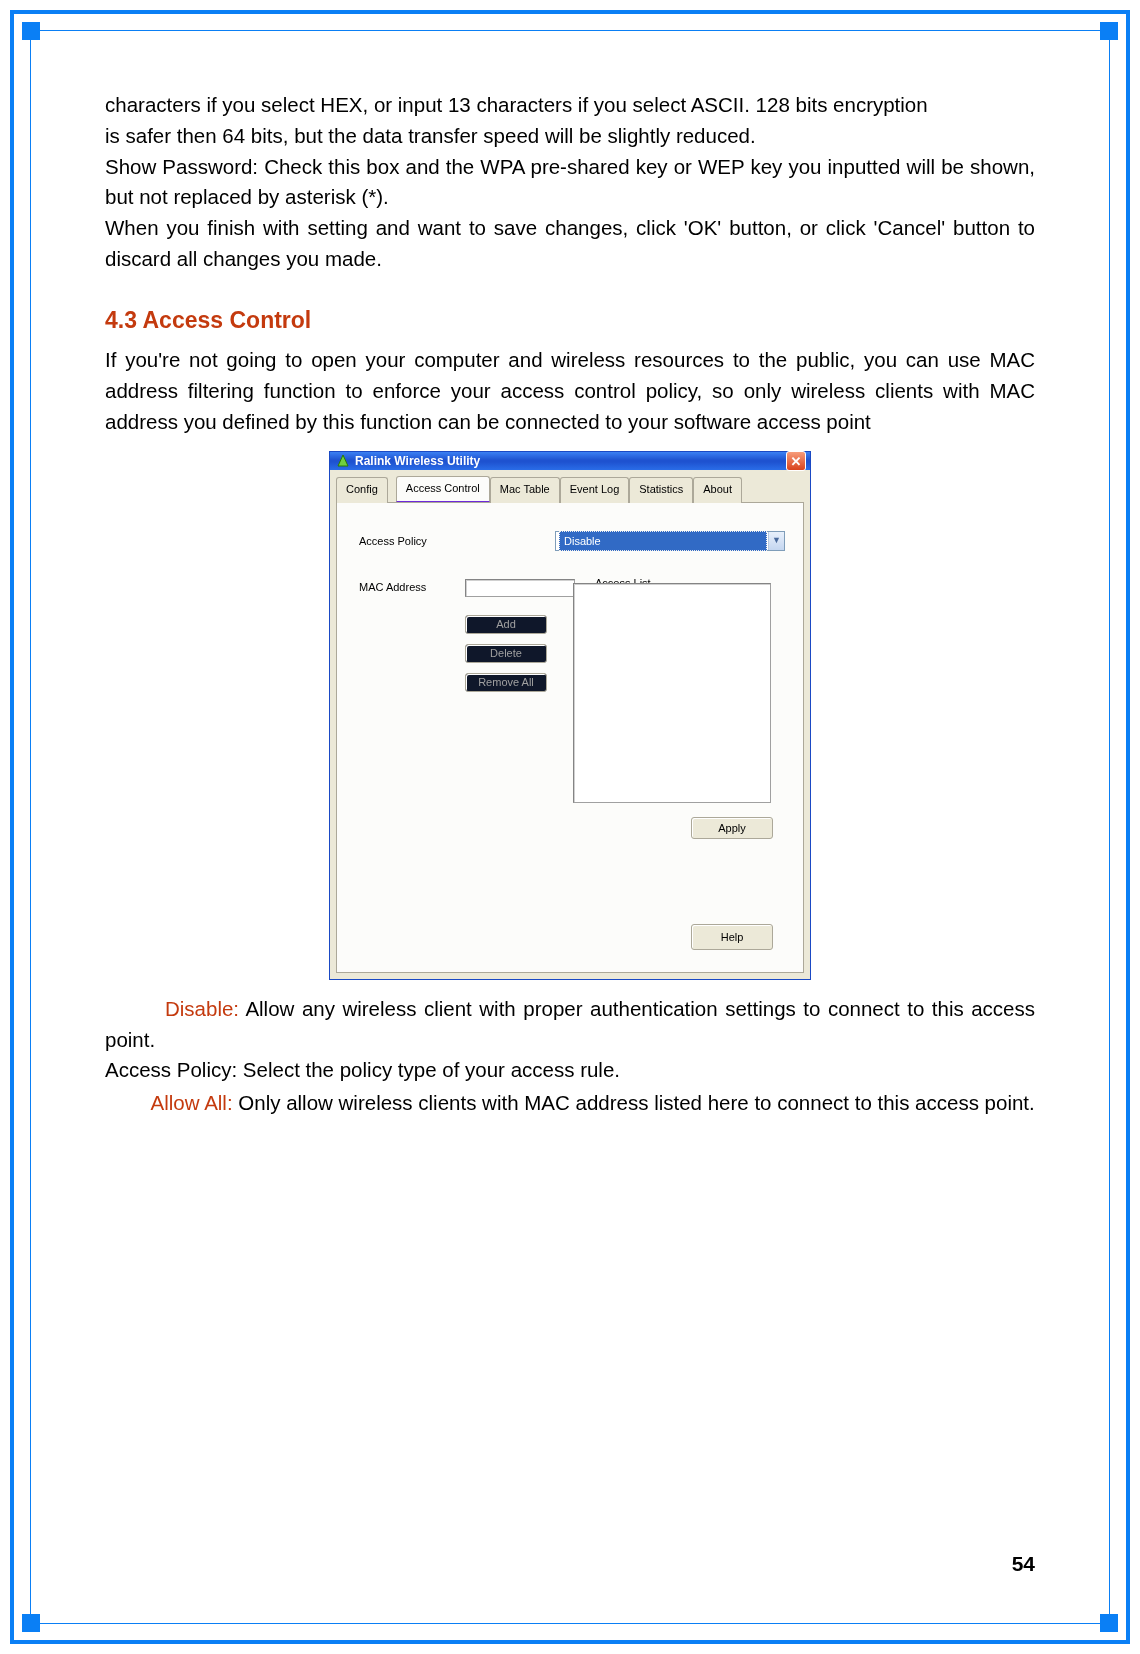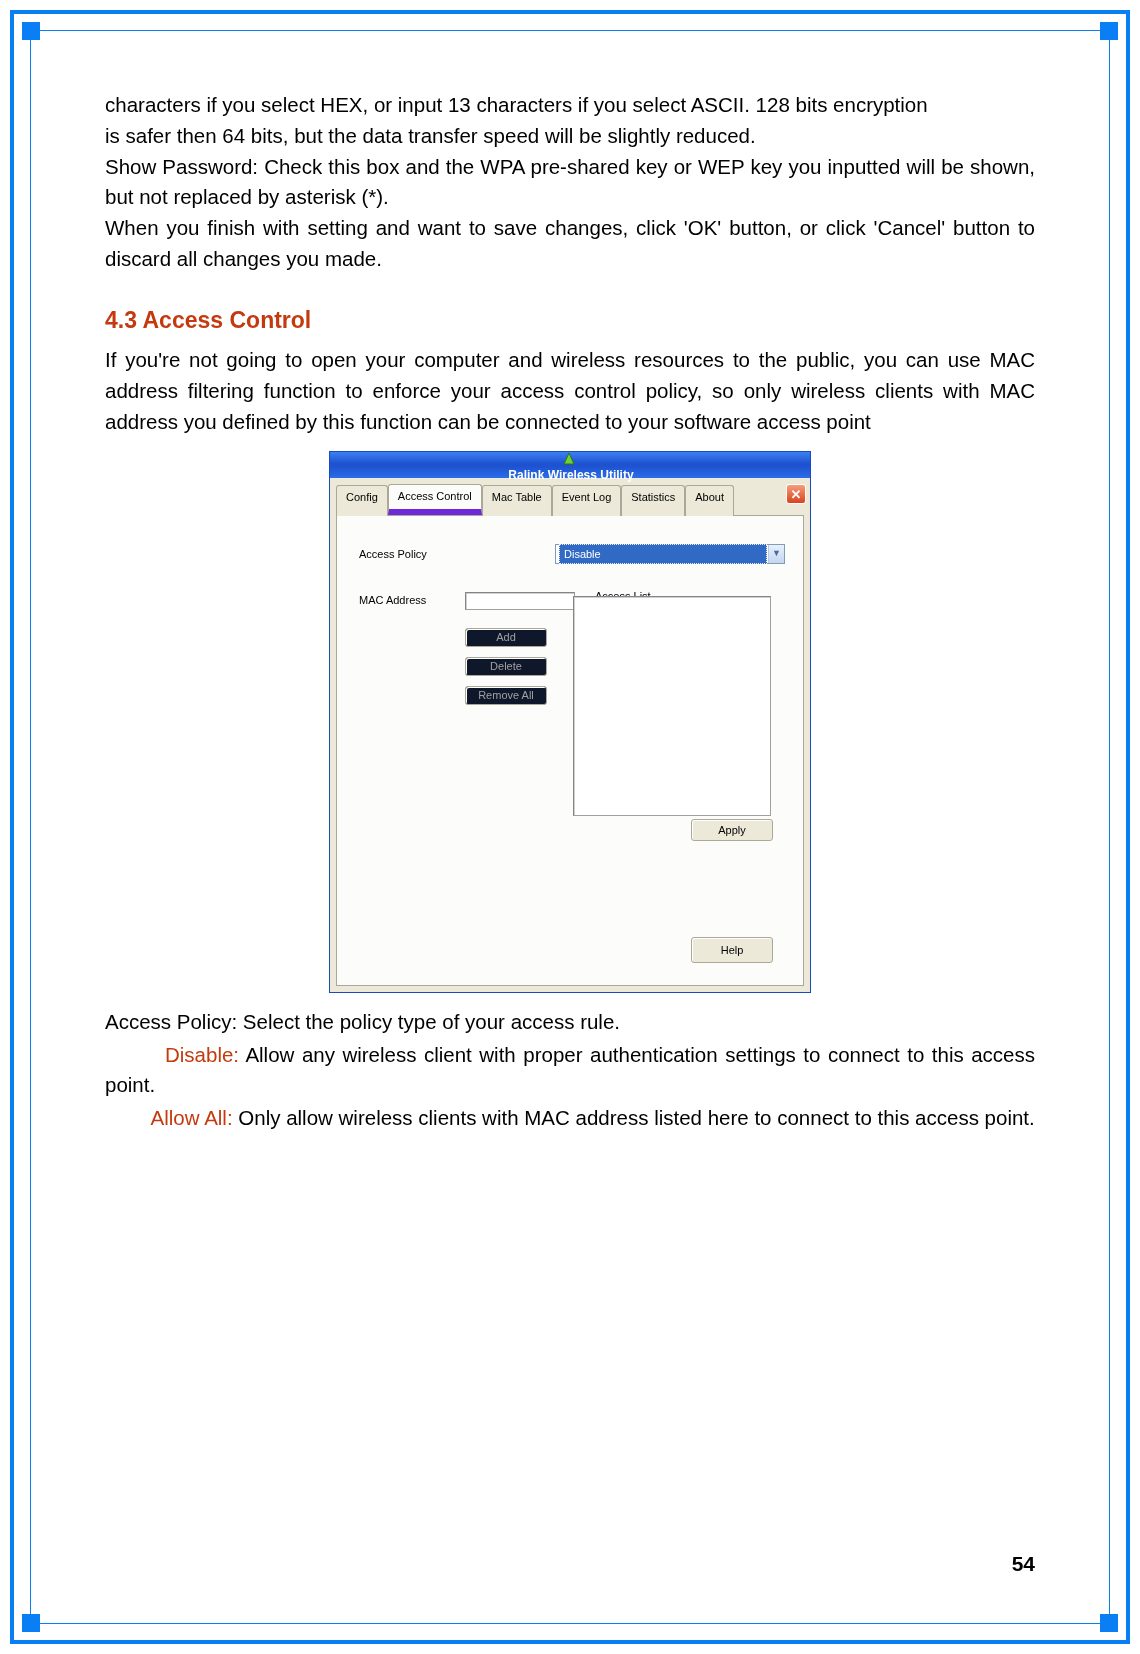--- a/index.html
+++ b/index.html
@@ -70,29 +70,28 @@
   .window {
     width: 482px;
     margin: 14px auto 14px auto;
     border: 1px solid #1a49c4;
     background: #ece9d8;
     font-family: Tahoma, sans-serif;
     font-size: 11px;
     color: #000;
   }
   .titlebar {
-    height: 26px;
+    height: 18px;
     background: linear-gradient(to bottom, #3a80f3 0%, #1e52d0 45%, #1e52d0 55%, #2a6de8 100%);
     display: flex;
     align-items: center;
     padding: 0 4px 0 6px;
     color: #fff;
     font-weight: bold;
     font-size: 12px;
-    flex-direction: column;
   }
   .title-icon {
     width: 14px; height: 14px; margin-right: 5px;
     display: inline-flex; align-items: center; justify-content: center;
   }
   .close-btn {
     margin-left: auto;
     width: 20px; height: 20px;
     background: linear-gradient(to bottom, #f79c7a, #d9431e);
     border: 1px solid #fff;
@@ -117,22 +116,23 @@
     margin-right: 0px;
     position: relative;
     top: 1px;
     font-size: 11px;
     border-radius: 3px 3px 0 0;
   }
   .tab.active {
     background: #fcfcfa;
     top: 0px;
     padding-bottom: 4px;
-    border-bottom: 6px solid #6d28d9;
+    border-bottom: 1px solid #6d28d9;
     z-index: 2;
+    margin-left: 8px;
   }
   .tab-body {
     background: #fcfcfa;
     border: 1px solid #aca899;
     border-top: none;
     padding: 28px 18px 10px 22px;
     min-height: 470px;
     position: relative;
   }
   .row { display: flex; align-items: center; margin-bottom: 28px; }
@@ -200,21 +200,21 @@
     left: 236px; top: 80px;
     width: 198px; height: 220px;
     border: 1px solid #a0a0a0;
     border-top-color: #848484;
     border-left-color: #848484;
     background: #fff;
     box-shadow: inset 1px 1px 0 #d0d0d0;
   }
   .apply-btn {
     position: absolute;
-    right: 30px; top: 303px;
+    right: 30px; top: 314px;
     width: 82px; height: 22px;
     background: #ece9d8;
     border: 1px solid #aca899;
     border-radius: 3px;
     font-size: 11px;
   }
   .help-btn {
     position: absolute;
     right: 30px; bottom: 12px;
     width: 82px; height: 26px;
@@ -289,24 +289,24 @@
           <button class="win-btn">Remove All</button>
         </div>
         <div class="access-list-label">Access List</div>
         <div class="listbox"></div>
         <button class="apply-btn win-btn enabled">Apply</button>
         <button class="help-btn win-btn enabled">Help</button>
       </div>
     </div>
   </div>
 
+  <p class="para policy-line">
+    &nbsp;&nbsp;&nbsp;&nbsp;&nbsp;&nbsp;&nbsp;&nbsp;<span class="red">Disable:</span><span> Allow any wireless client with proper authentication settings to connect to this   access point.</span>
+  </p>
   <p class="para">
     <span class="bold">Access Policy:</span><span> Select the policy type of your access rule.</span>
-  </p>
-  <p class="para policy-line">
-    &nbsp;&nbsp;&nbsp;&nbsp;&nbsp;&nbsp;&nbsp;&nbsp;<span class="red">Disable:</span><span> Allow any wireless client with proper authentication settings to connect to this   access point.</span>
   </p>
   <p class="para policy-line">
     &nbsp;&nbsp;&nbsp;&nbsp;&nbsp;&nbsp;&nbsp;&nbsp;<span class="red">Allow All:</span><span> Only allow wireless clients with MAC address listed here to connect to this   access point.</span>
   </p>
 </div>
 
 <div class="page-num">54</div>
 
 </body></html>

